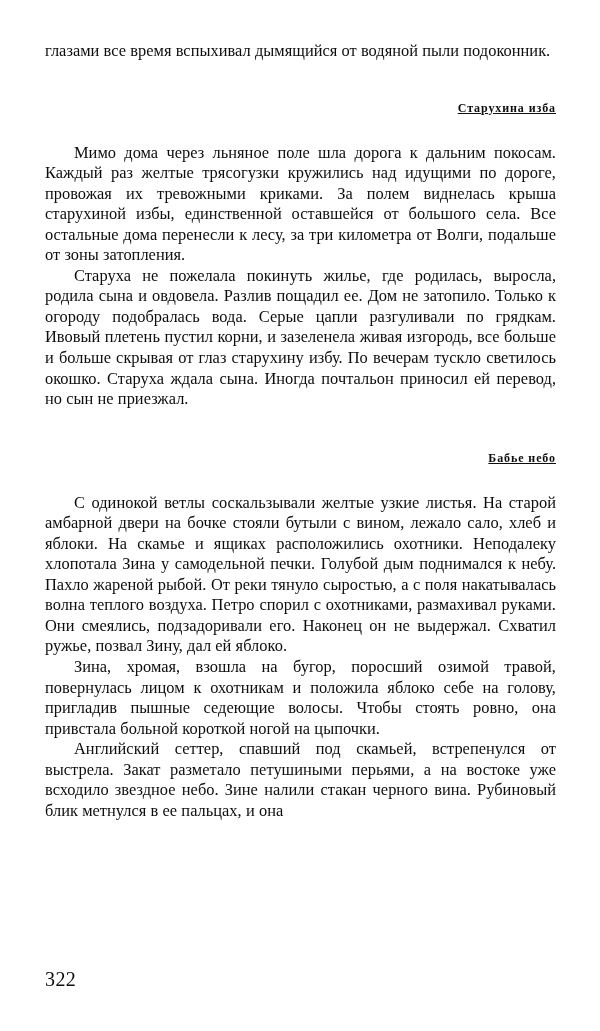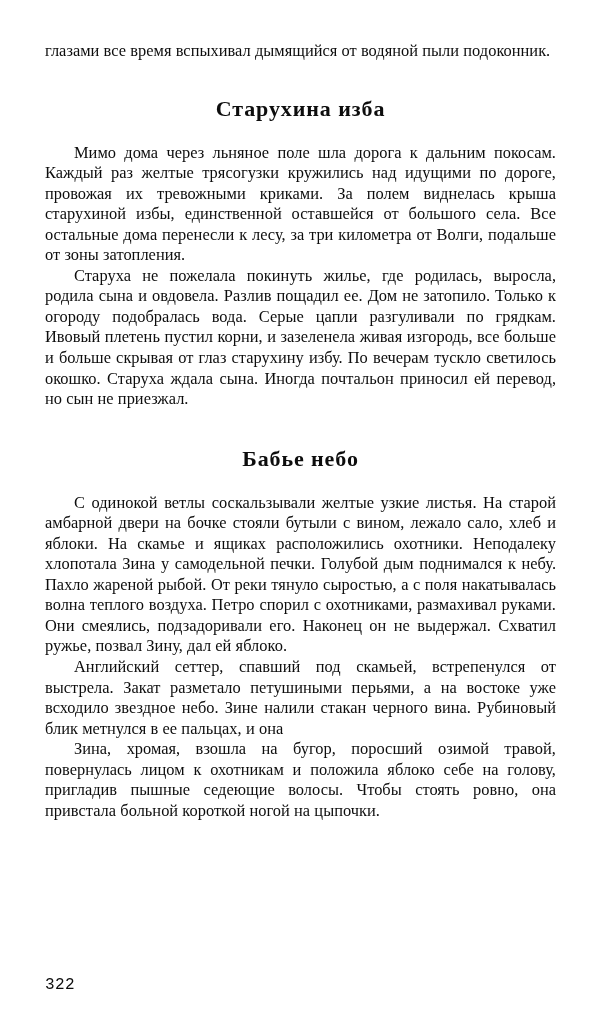--- a/index.html
+++ b/index.html
@@ -46,42 +46,42 @@
     hyphens: manual;
   }
 
   p.para.no-indent {
     text-indent: 0;
   }
 
   h2.section-heading {
     margin: 0;
     padding: 0;
-    text-align: center;
-    font-size: 22px;
+    text-align: right;
+    font-size: 12px;
     line-height: 21px;
     font-weight: bold;
     letter-spacing: 0.9px;
+    text-decoration: underline;
   }
 
   
   .gap-before-heading-1 { height: 36px; }
   .gap-after-heading-1  { height: 24px; }
   .gap-before-heading-2 { height: 38px; }
   .gap-after-heading-2  { height: 24px; }
 
   .page-number {
     position: absolute;
     left: 45px;
     top: 969px;
-    font-size: 16px;
+    font-size: 20px;
     line-height: 20px;
     letter-spacing: 0.4px;
-    font-family: Liberation Mono, monospace;
-    margin-top: 6px;
+    font-family: Liberation Serif, serif;
   }
 </style>
 </head>
 <body>
 
 <div class="page">
 
   <div class="text-column">
 
     <p class="para no-indent">глазами все время вспыхивал дымящийся от водяной пыли подоконник.</p>
@@ -98,21 +98,21 @@
     <p class="para">Старуха не пожелала покинуть жилье, где родилась, выросла, родила сына и овдовела. Разлив пощадил ее. Дом не затопило. Только к огороду подобралась вода. Серые цапли разгуливали по грядкам. Ивовый плетень пустил корни, и зазеленела живая изгородь, все больше и больше скрывая от глаз старухину избу. По вечерам тускло светилось окошко. Старуха ждала сына. Иногда почтальон приносил ей перевод, но сын не приезжал.</p>
 
     <div class="gap-before-heading-2"></div>
 
     <h2 class="section-heading">Бабье небо</h2>
 
     <div class="gap-after-heading-2"></div>
 
     <p class="para">С одинокой ветлы соскальзывали желтые узкие листья. На старой амбарной двери на бочке стояли бутыли с вином, лежало сало, хлеб и яблоки. На скамье и ящиках расположились охотники. Неподалеку хлопотала Зина у самодельной печки. Голубой дым поднимался к небу. Пахло жареной рыбой. От реки тянуло сыростью, а с поля накатывалась волна теплого воздуха. Петро спорил с охотниками, размахивал руками. Они смеялись, подзадоривали его. Наконец он не выдержал. Схватил ружье, позвал Зину, дал ей яблоко.</p>
 
+    <p class="para">Зина, хромая, взошла на бугор, поросший озимой травой, повернулась лицом к охотникам и положила яблоко себе на голову, пригладив пышные седеющие волосы. Чтобы стоять ровно, она привстала больной короткой ногой на цыпочки.</p>
+
     <p class="para">Английский сеттер, спавший под скамьей, встрепенулся от выстрела. Закат разметало петушиными перьями, а на востоке уже всходило звездное небо. Зине налили стакан черного вина. Рубиновый блик метнулся в ее пальцах, и она</p>
-
-    <p class="para">Зина, хромая, взошла на бугор, поросший озимой травой, повернулась лицом к охотникам и положила яблоко себе на голову, пригладив пышные седеющие волосы. Чтобы стоять ровно, она привстала больной короткой ногой на цыпочки.</p>
 
   </div>
 
   <div class="page-number">322</div>
 
 </div>
 
 </body></html>

